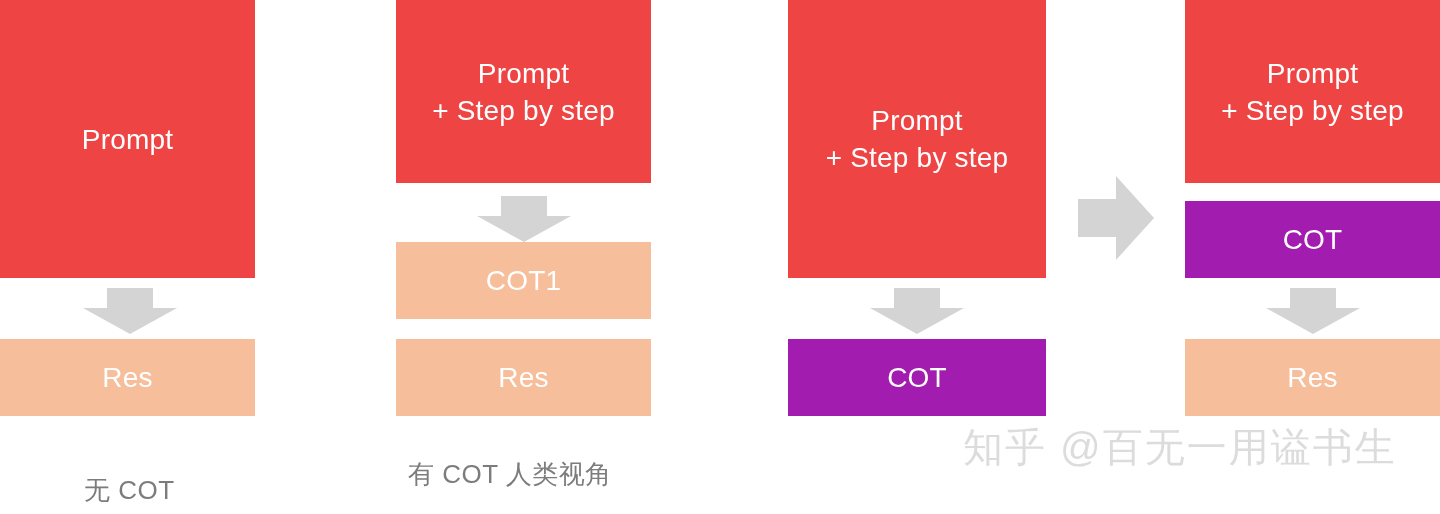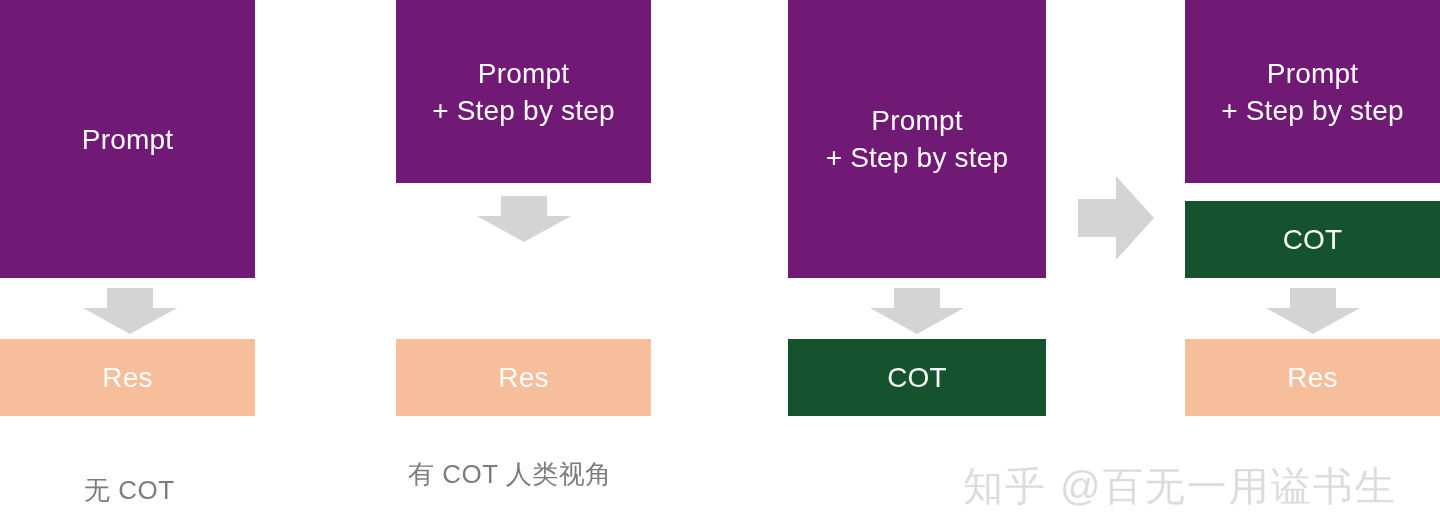--- a/index.html
+++ b/index.html
@@ -25,22 +25,22 @@
     align-items: center;
     justify-content: center;
     text-align: center;
     color: #ffffff;
     font-size: 28px;
     line-height: 37px;
     font-weight: 400;
     letter-spacing: 0.2px;
     white-space: pre-line;
   }
-  .box-blue  { background: #701a75; }
-  .box-green { background: #14532d; }
+  .box-blue  { background: #ef4444; }
+  .box-green { background: #a21caf; }
   .box-orange{ background: #f6be9a; }
 
   .arrow-down {
     position: absolute;
   }
   .arrow-right {
     position: absolute;
   }
   .arrow-down svg, .arrow-right svg { display: block; }
 
@@ -56,21 +56,20 @@
   .watermark {
     position: absolute;
     color: rgba(150,150,150,0.33);
     font-size: 40px;
     line-height: 46px;
     white-space: nowrap;
     letter-spacing: 2px;
     font-weight: 400;
     pointer-events: none;
     user-select: none;
-    margin-top: 39px;
   }
 </style>
 </head>
 <body>
 
 <div id="canvas">
 
   <div class="box box-blue" style="left:0px; top:0px; width:255px; height:278px;">
     <span>Prompt</span>
   </div>
@@ -91,20 +90,23 @@
     <span>Prompt
 + Step by step</span>
   </div>
 
   <div class="arrow-down" style="left:477px; top:196px; width:94px; height:46px;">
     <svg width="94" height="46" viewBox="0 0 94 46" aria-hidden="true">
       <polygon points="24,0 70,0 70,20 94,20 47,46 0,20 24,20" fill="#d4d4d4"></polygon>
     </svg>
   </div>
 
+  <div class="box box-orange" style="left:396px; top:242px; width:255px; height:77px;">
+    <span>COT1</span>
+  </div>
 
   <div class="box box-orange" style="left:396px; top:339px; width:255px; height:77px;">
     <span>Res</span>
   </div>
 
   <div class="caption" style="left:408px; top:459px;">有 COT 人类视角</div>
 
   <div class="box box-blue" style="left:788px; top:0px; width:258px; height:278px;">
     <span>Prompt
 + Step by step</span>

